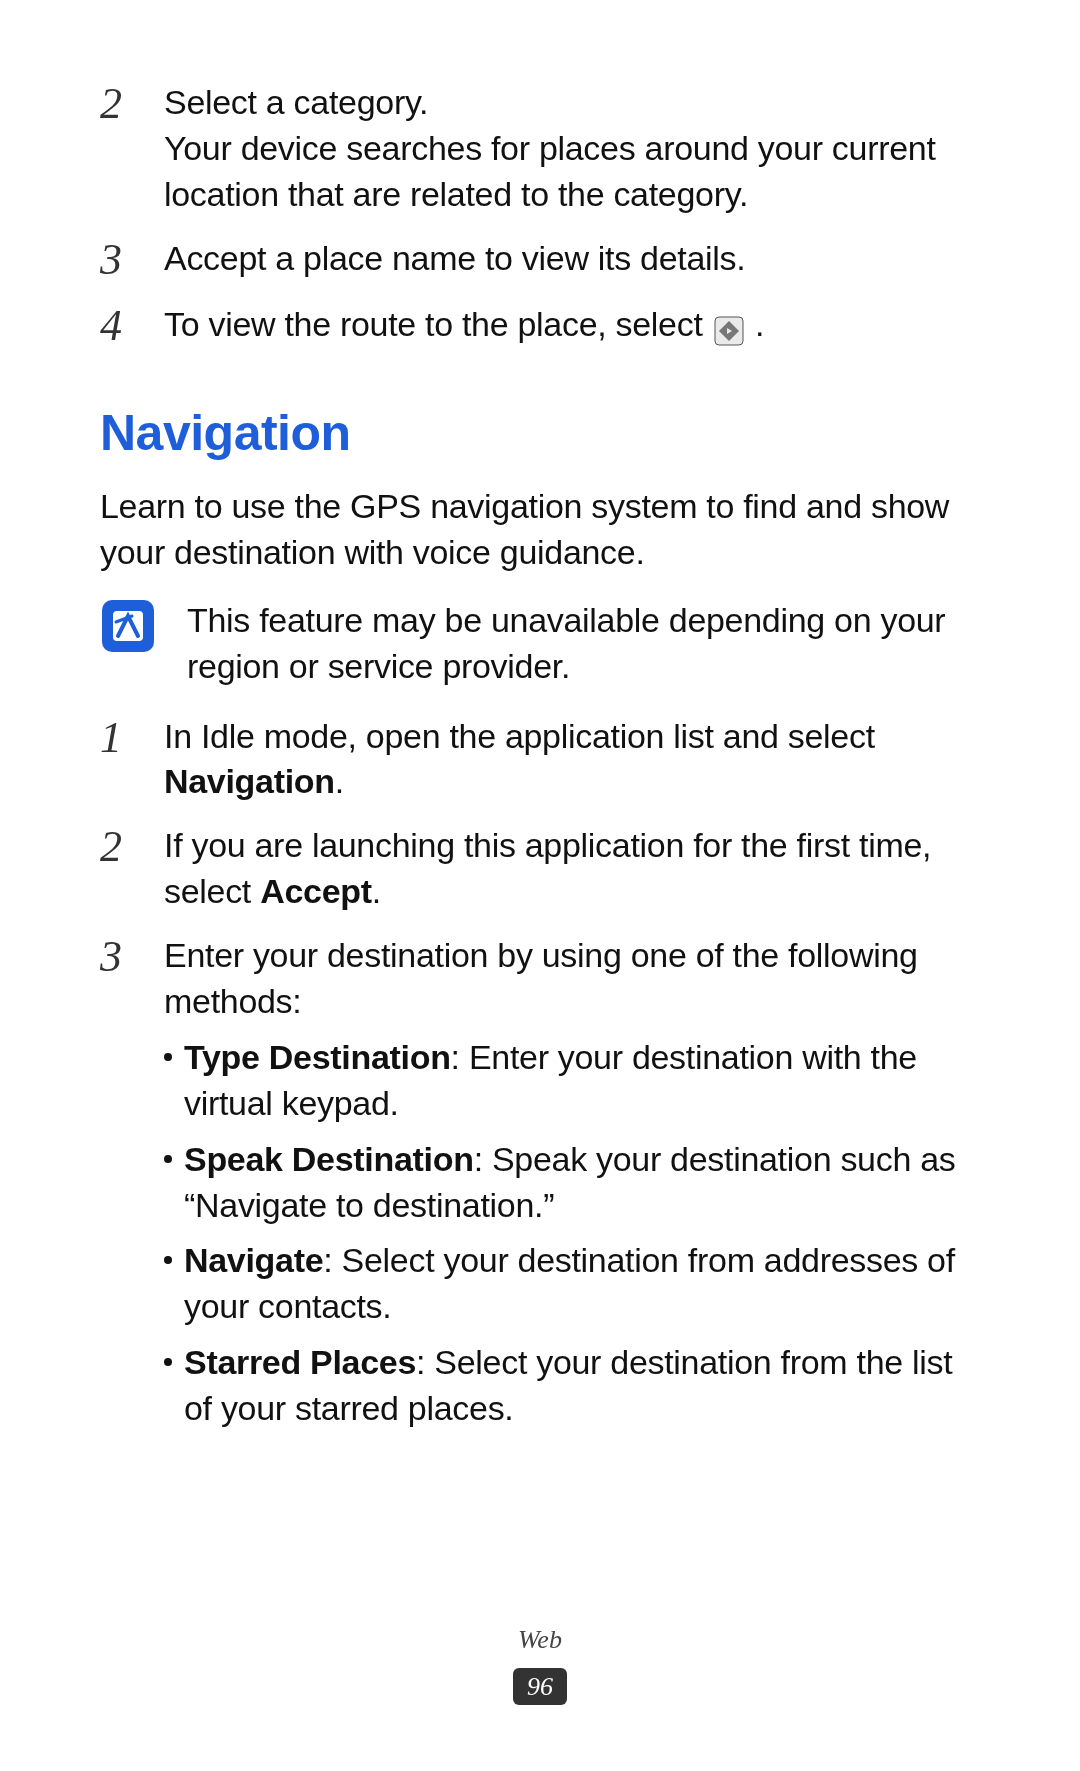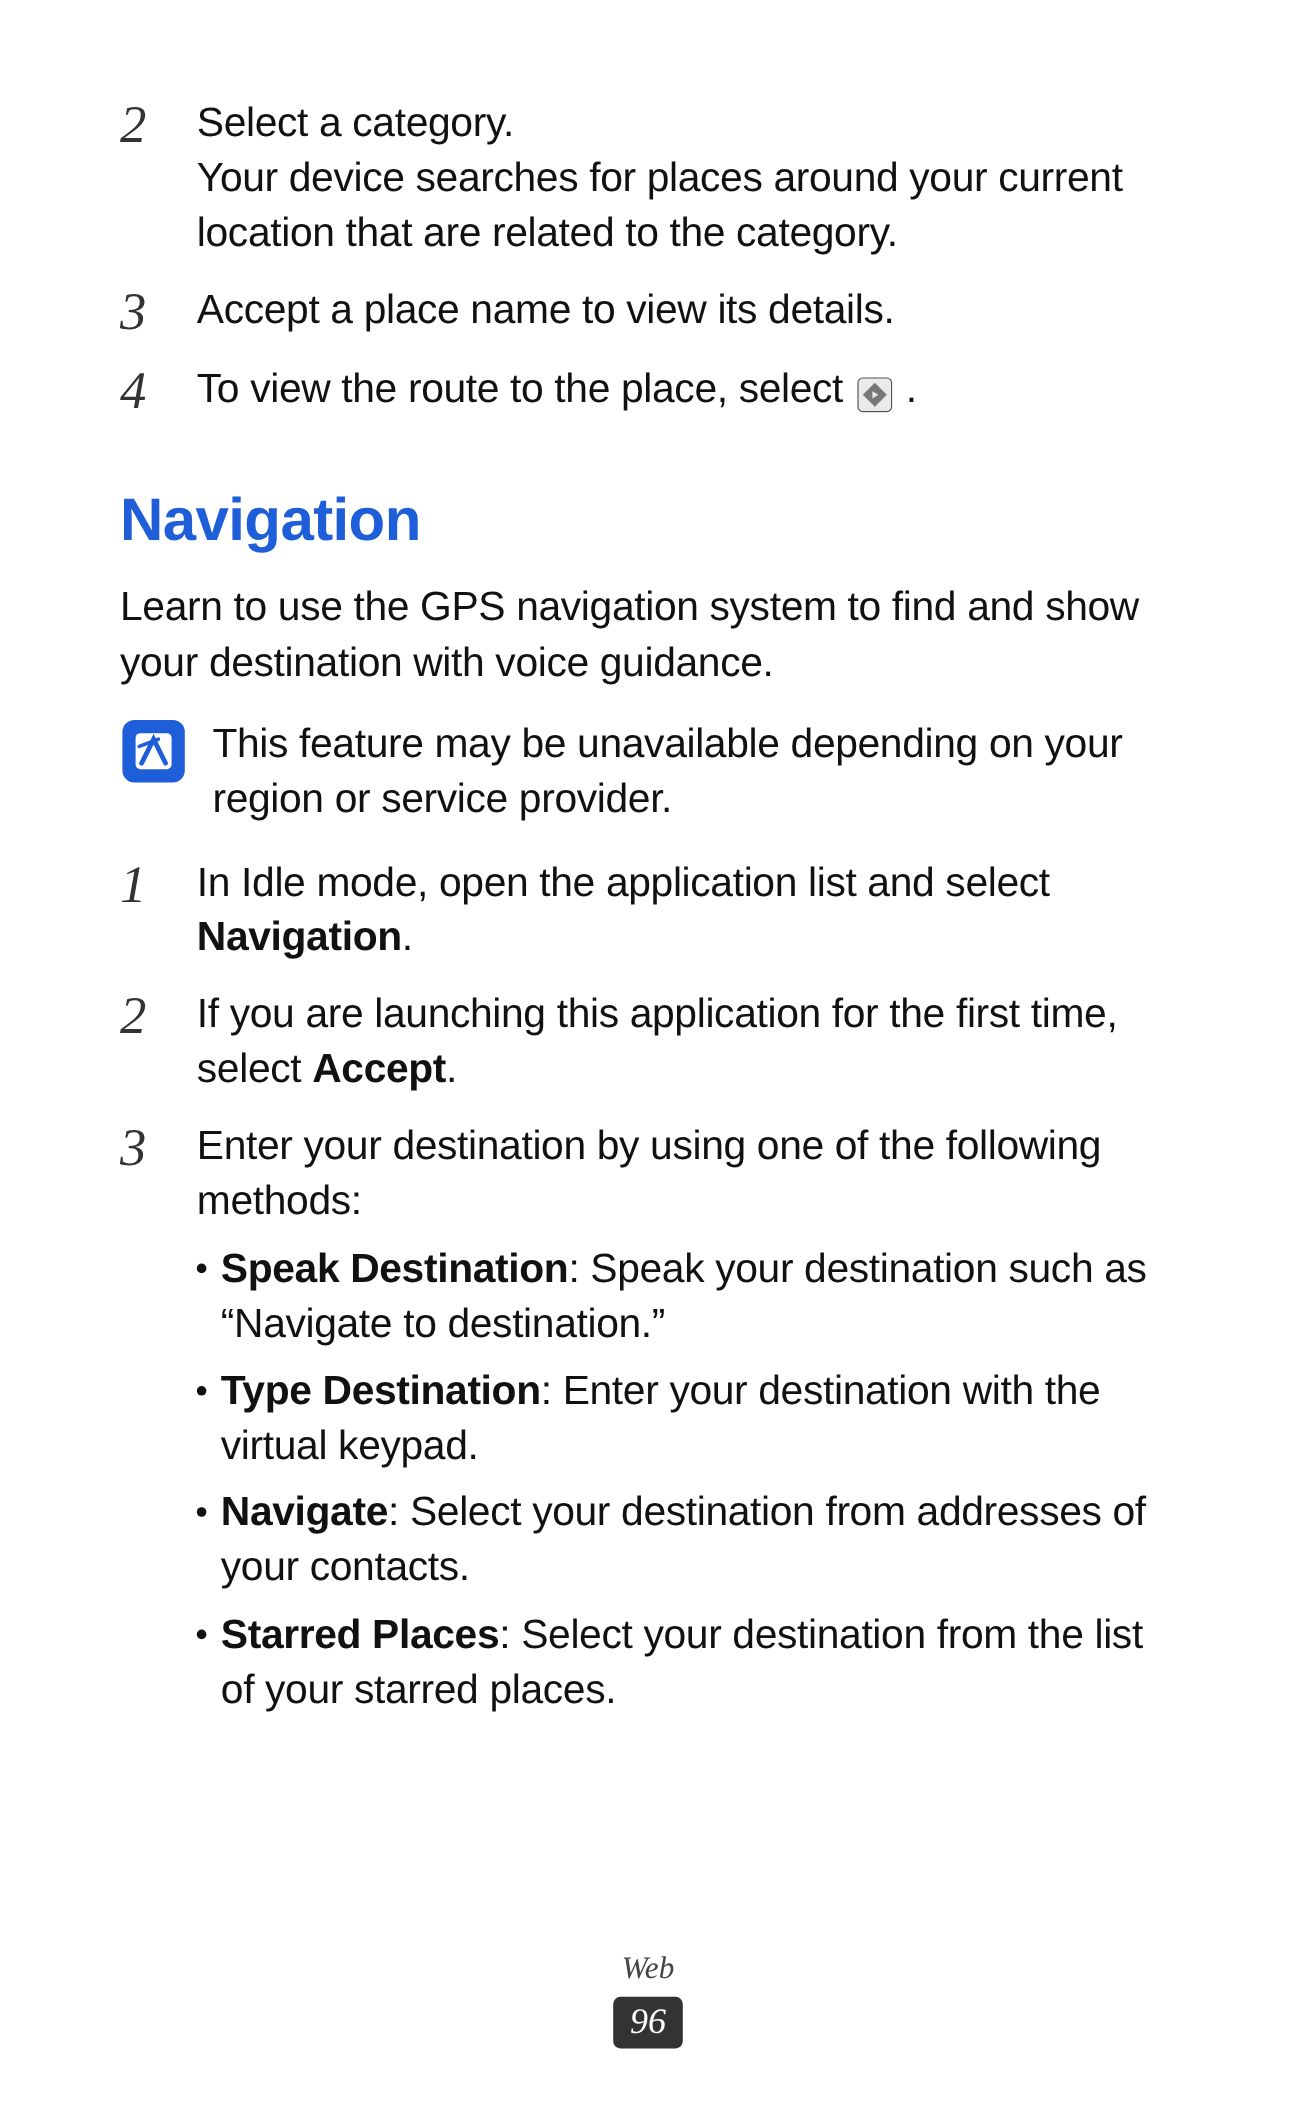--- a/index.html
+++ b/index.html
@@ -29,21 +29,21 @@
     color: #1e5ed9;
     font-weight: 700;
     font-size: 50px;
     margin-top: 50px;
     margin-bottom: 16px;
     letter-spacing: -0.5px;
   }
   .intro { margin-bottom: 22px; letter-spacing: -0.3px; }
   .note {
     display: flex;
-    gap: 21px;
+    gap: 31px;
     margin-bottom: 24px;
     align-items: flex-start;
   }
   .note-icon {
     flex: none;
     width: 56px; height: 56px;
   }
   .note-text { flex: 1; letter-spacing: -0.3px; }
   strong { font-weight: 700; }
   .bullets { list-style: none; margin-top: 10px; }
@@ -71,21 +71,21 @@
     color: #444;
     font-size: 26px;
     margin-bottom: 4px;
   }
   .footer .page {
     display: inline-block;
     background: #333;
     color: #fff;
     font-style: italic;
     font-family: Georgia, "Times New Roman", serif;
-    font-size: 30px;
+    font-size: 26px;
     padding: 1px 14px;
     border-radius: 6px;
   }
 </style>
 </head>
 <body>
 
 <ul class="olist">
   <li>
     <span class="num">2</span>
@@ -147,27 +147,27 @@
     </div>
   </li>
   <li>
     <span class="num">3</span>
     <div class="litext">
       <div>Enter your destination by using one of the following methods:</div>
       <ul class="bullets">
         <li>
           <span class="dot"></span>
           <span class="btext">
-            <strong>Speak Destination</strong><span>: Speak your destination such as “Navigate to destination.”</span>
+            <strong>Type Destination</strong><span>: Enter your destination with the virtual keypad.</span>
           </span>
         </li>
         <li>
           <span class="dot"></span>
           <span class="btext">
-            <strong>Type Destination</strong><span>: Enter your destination with the virtual keypad.</span>
+            <strong>Speak Destination</strong><span>: Speak your destination such as “Navigate to destination.”</span>
           </span>
         </li>
         <li>
           <span class="dot"></span>
           <span class="btext">
             <strong>Navigate</strong><span>: Select your destination from addresses of your contacts.</span>
           </span>
         </li>
         <li>
           <span class="dot"></span>

